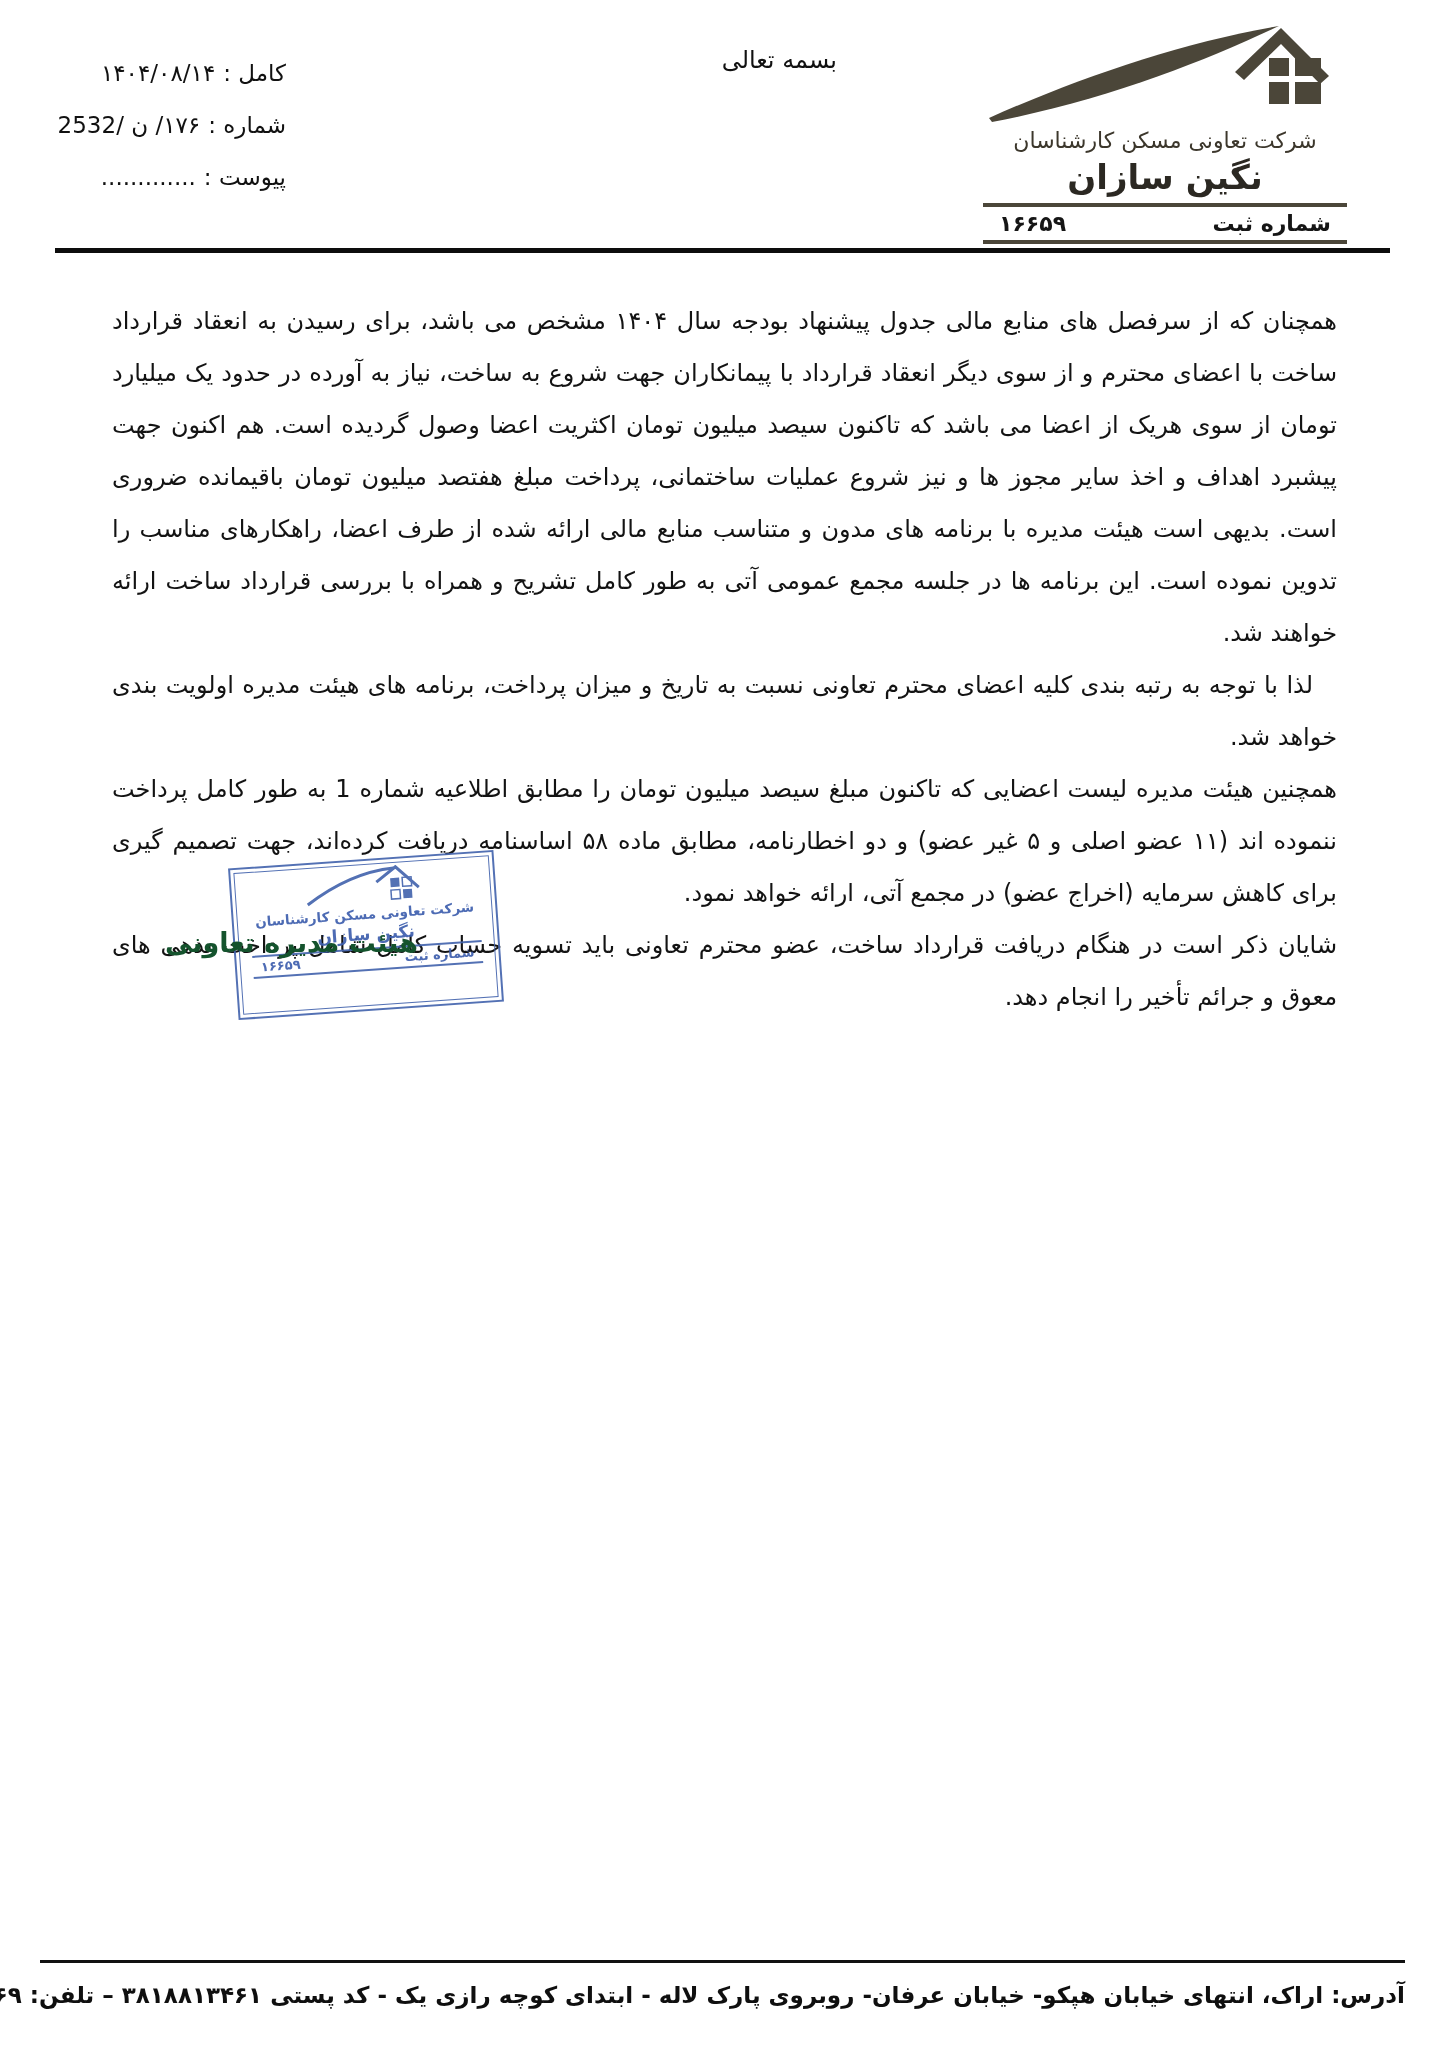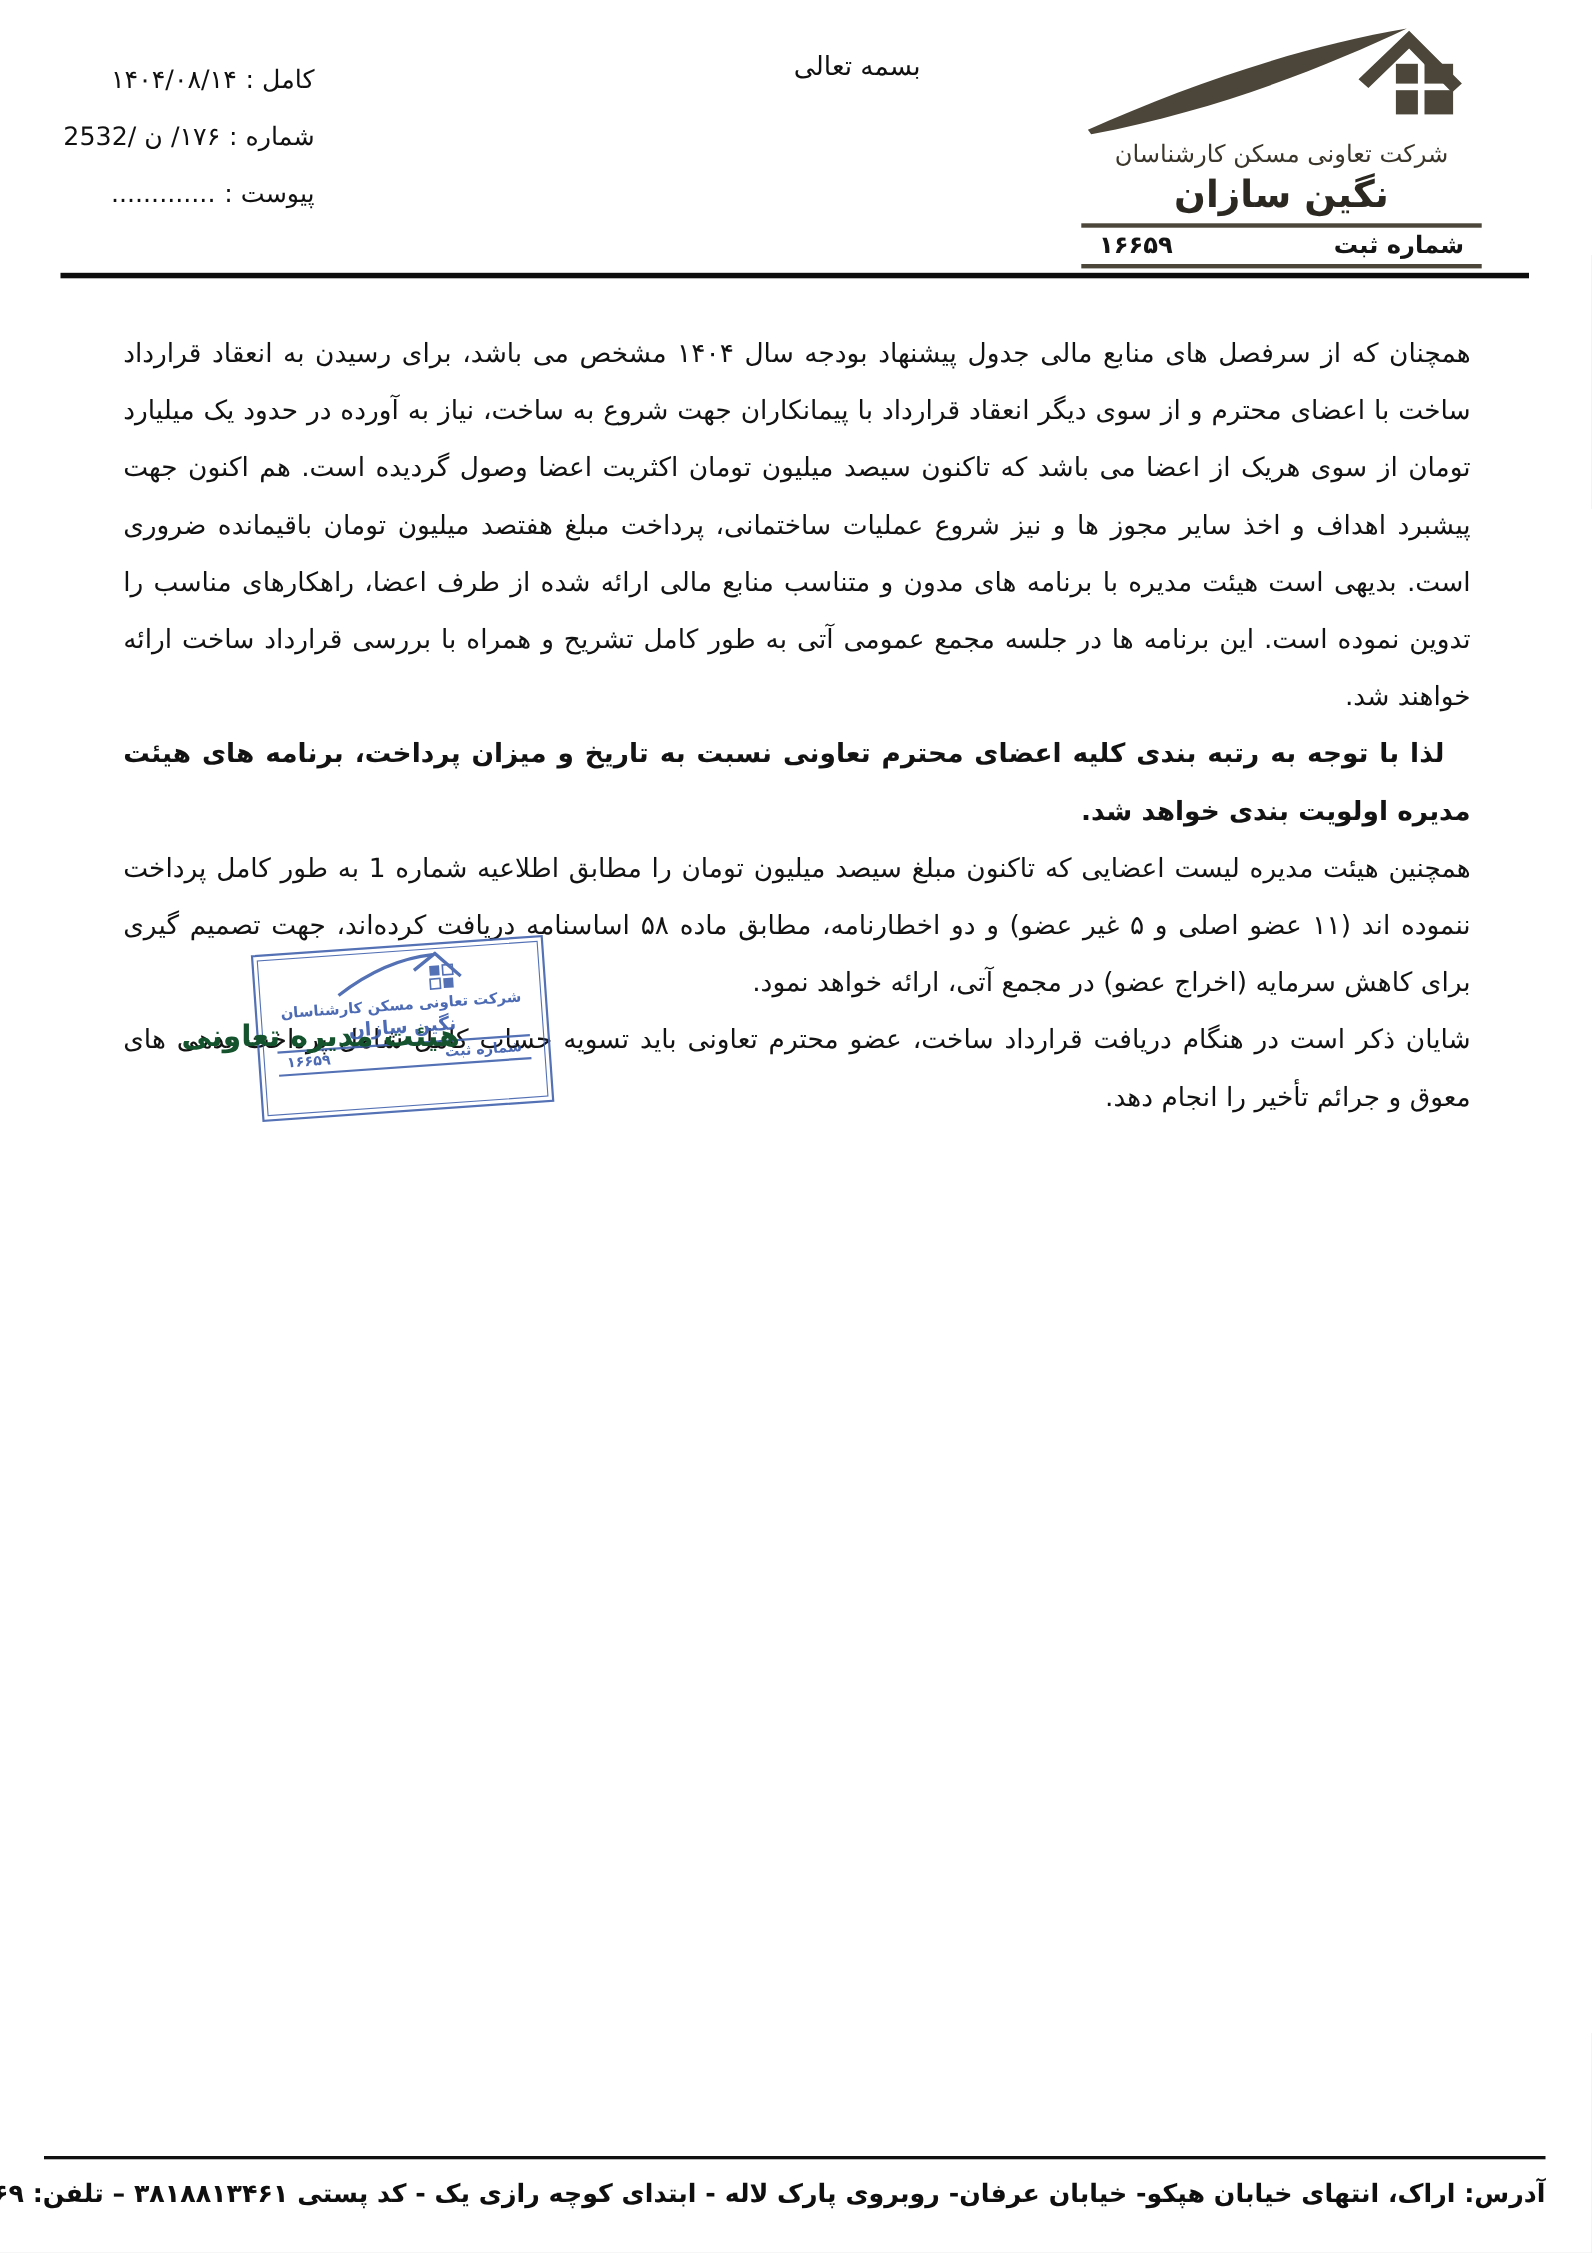--- a/index.html
+++ b/index.html
@@ -26,21 +26,21 @@
   }
   
   .rule-thick{position:absolute;top:248px;left:55px;right:57px;height:5px;background:#0d0d0d;}
   .footer-rule{position:absolute;top:1960px;left:40px;right:42px;height:3px;background:#111111;}
   
   .body-text{
     position:absolute;top:295px;left:112px;width:1225px;
     direction:rtl;text-align:justify;font-size:24px;line-height:52px;color:#131313;
   }
   .body-text p{margin:0;}
-  .body-text p.indent{text-indent:24px;font-weight:bold;}
+  .body-text p.indent{text-indent:24px;}
   
   .signature{position:absolute;top:855px;left:165px;width:380px;height:180px;}
   .stamp{
     position:absolute;top:4px;left:68px;width:266px;height:152px;
     transform:rotate(-4deg);border:2px solid #4565ae;color:#3e5fae;
     opacity:.92;box-sizing:border-box;padding:4px 6px;text-align:center;direction:rtl;
   }
   .stamp::before{
     content:"";position:absolute;inset:3px;border:1px solid #4565ae;pointer-events:none;
   }

